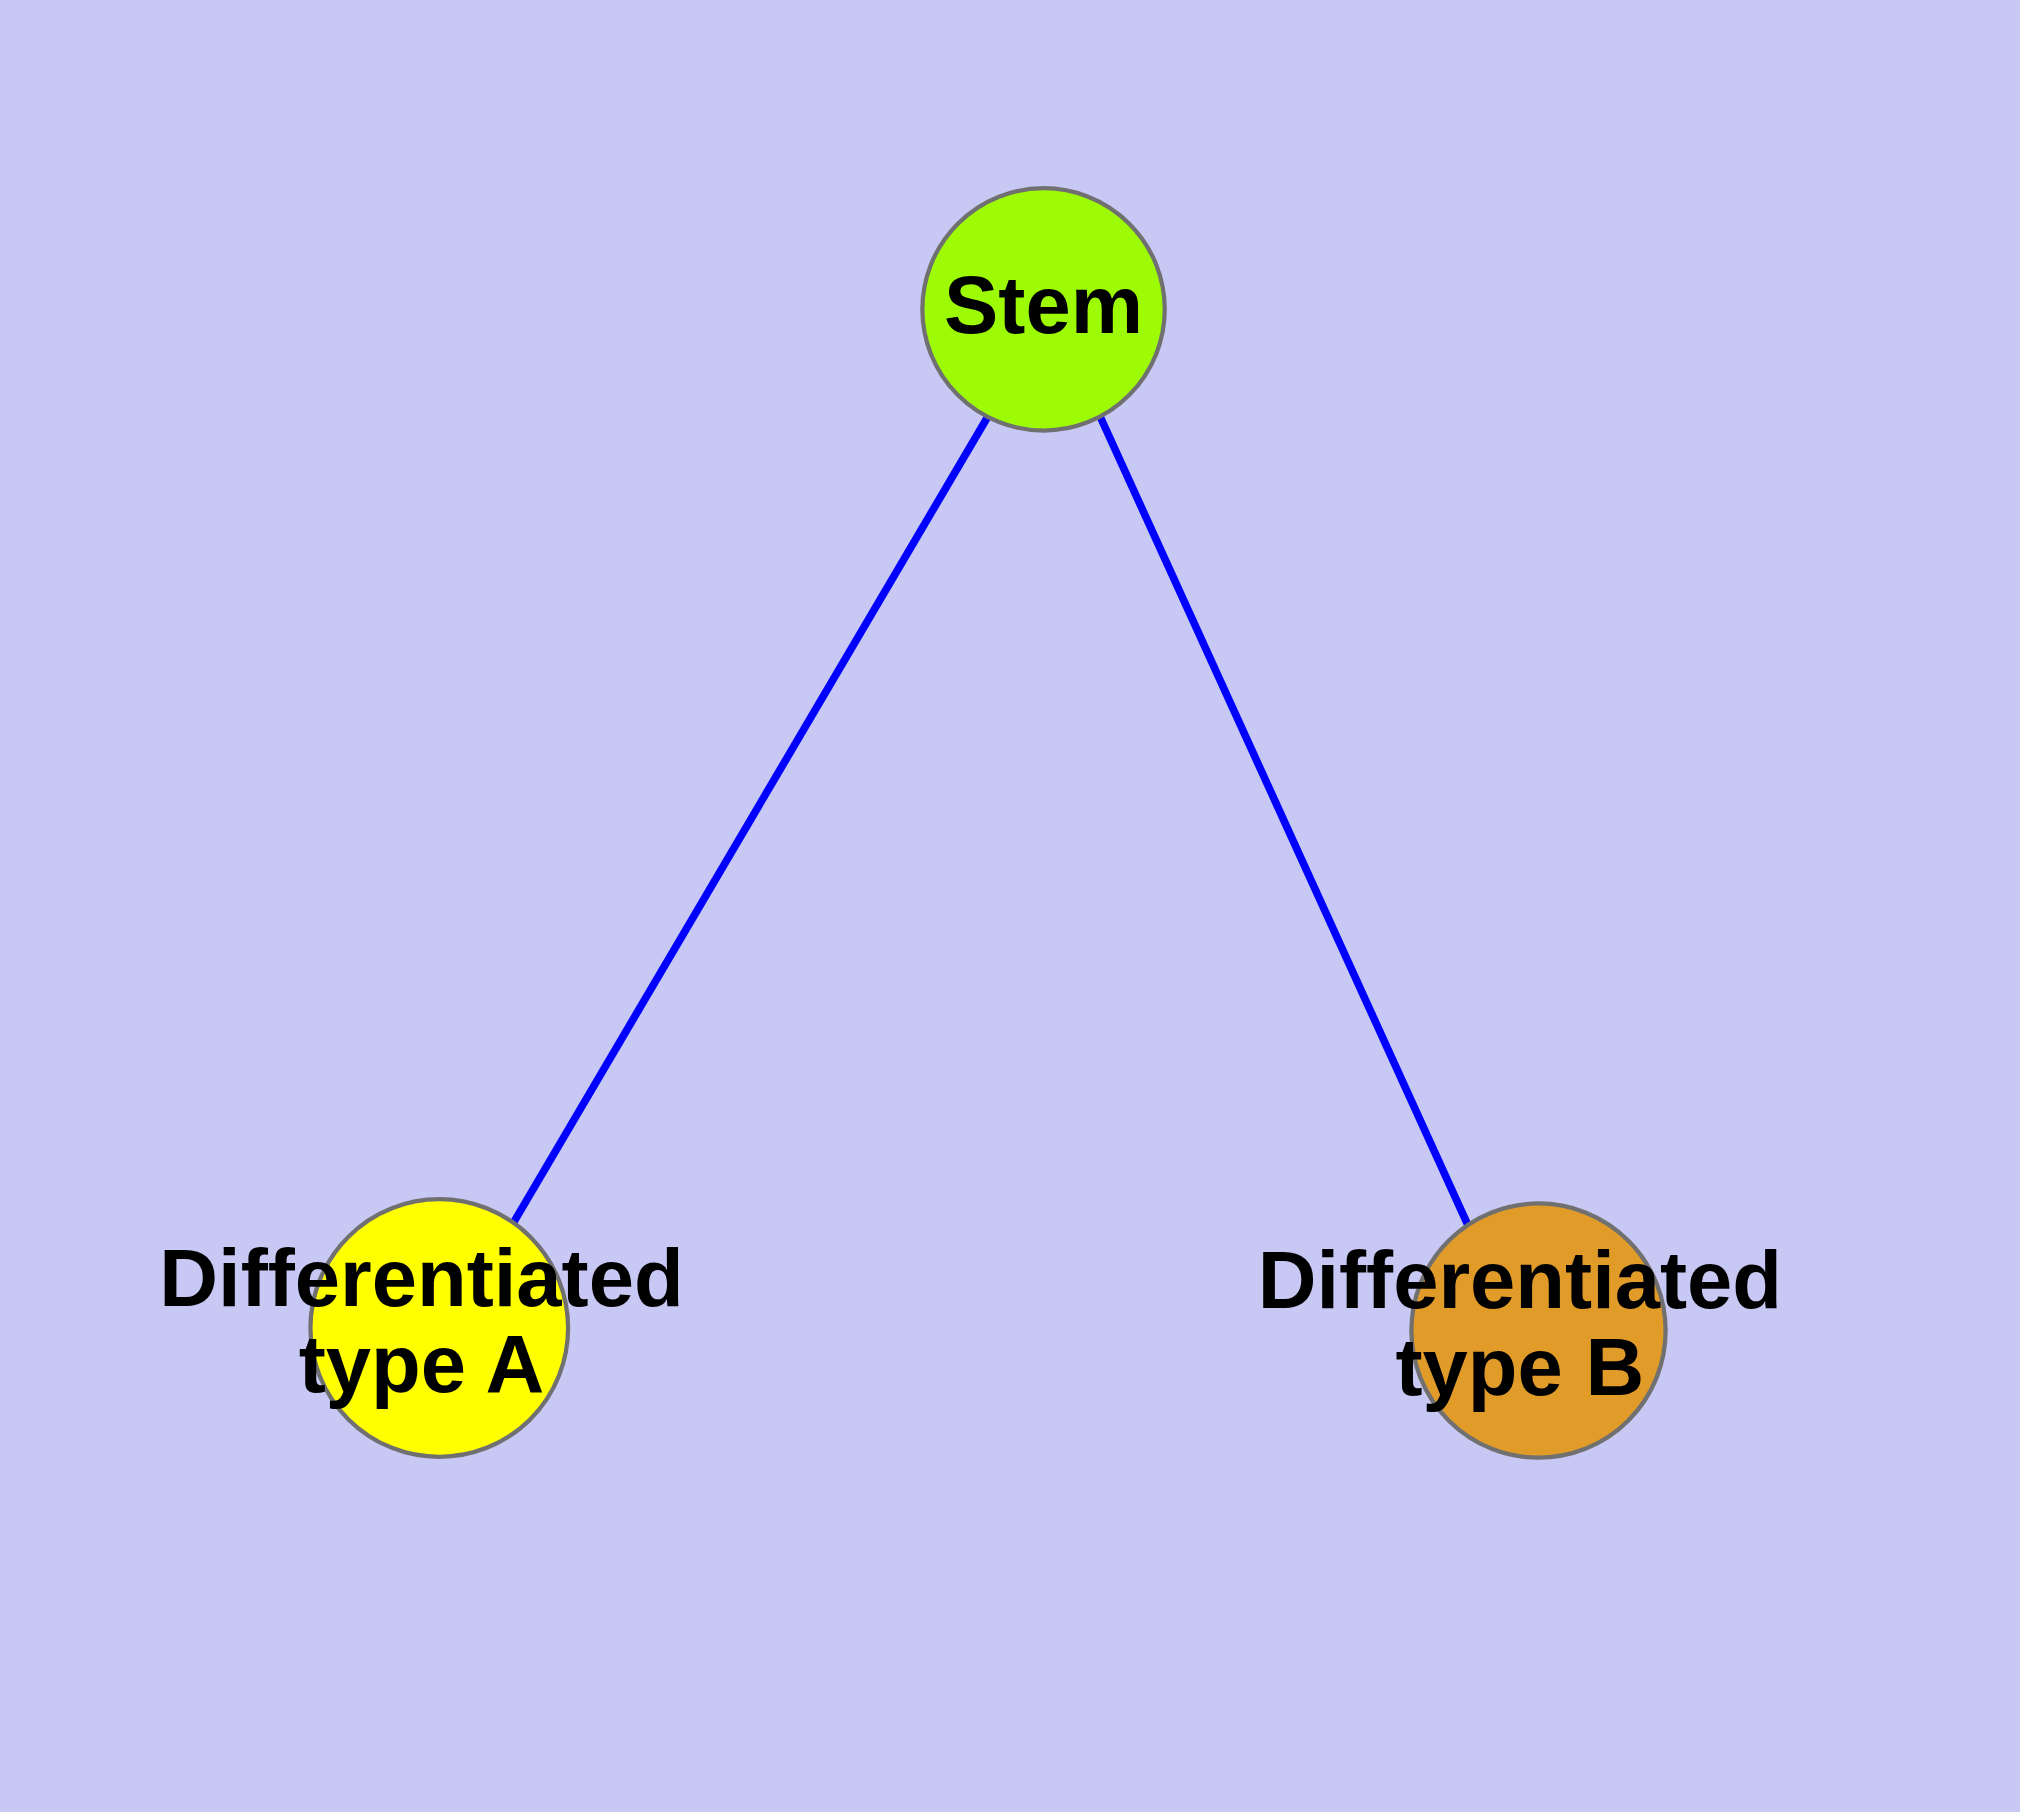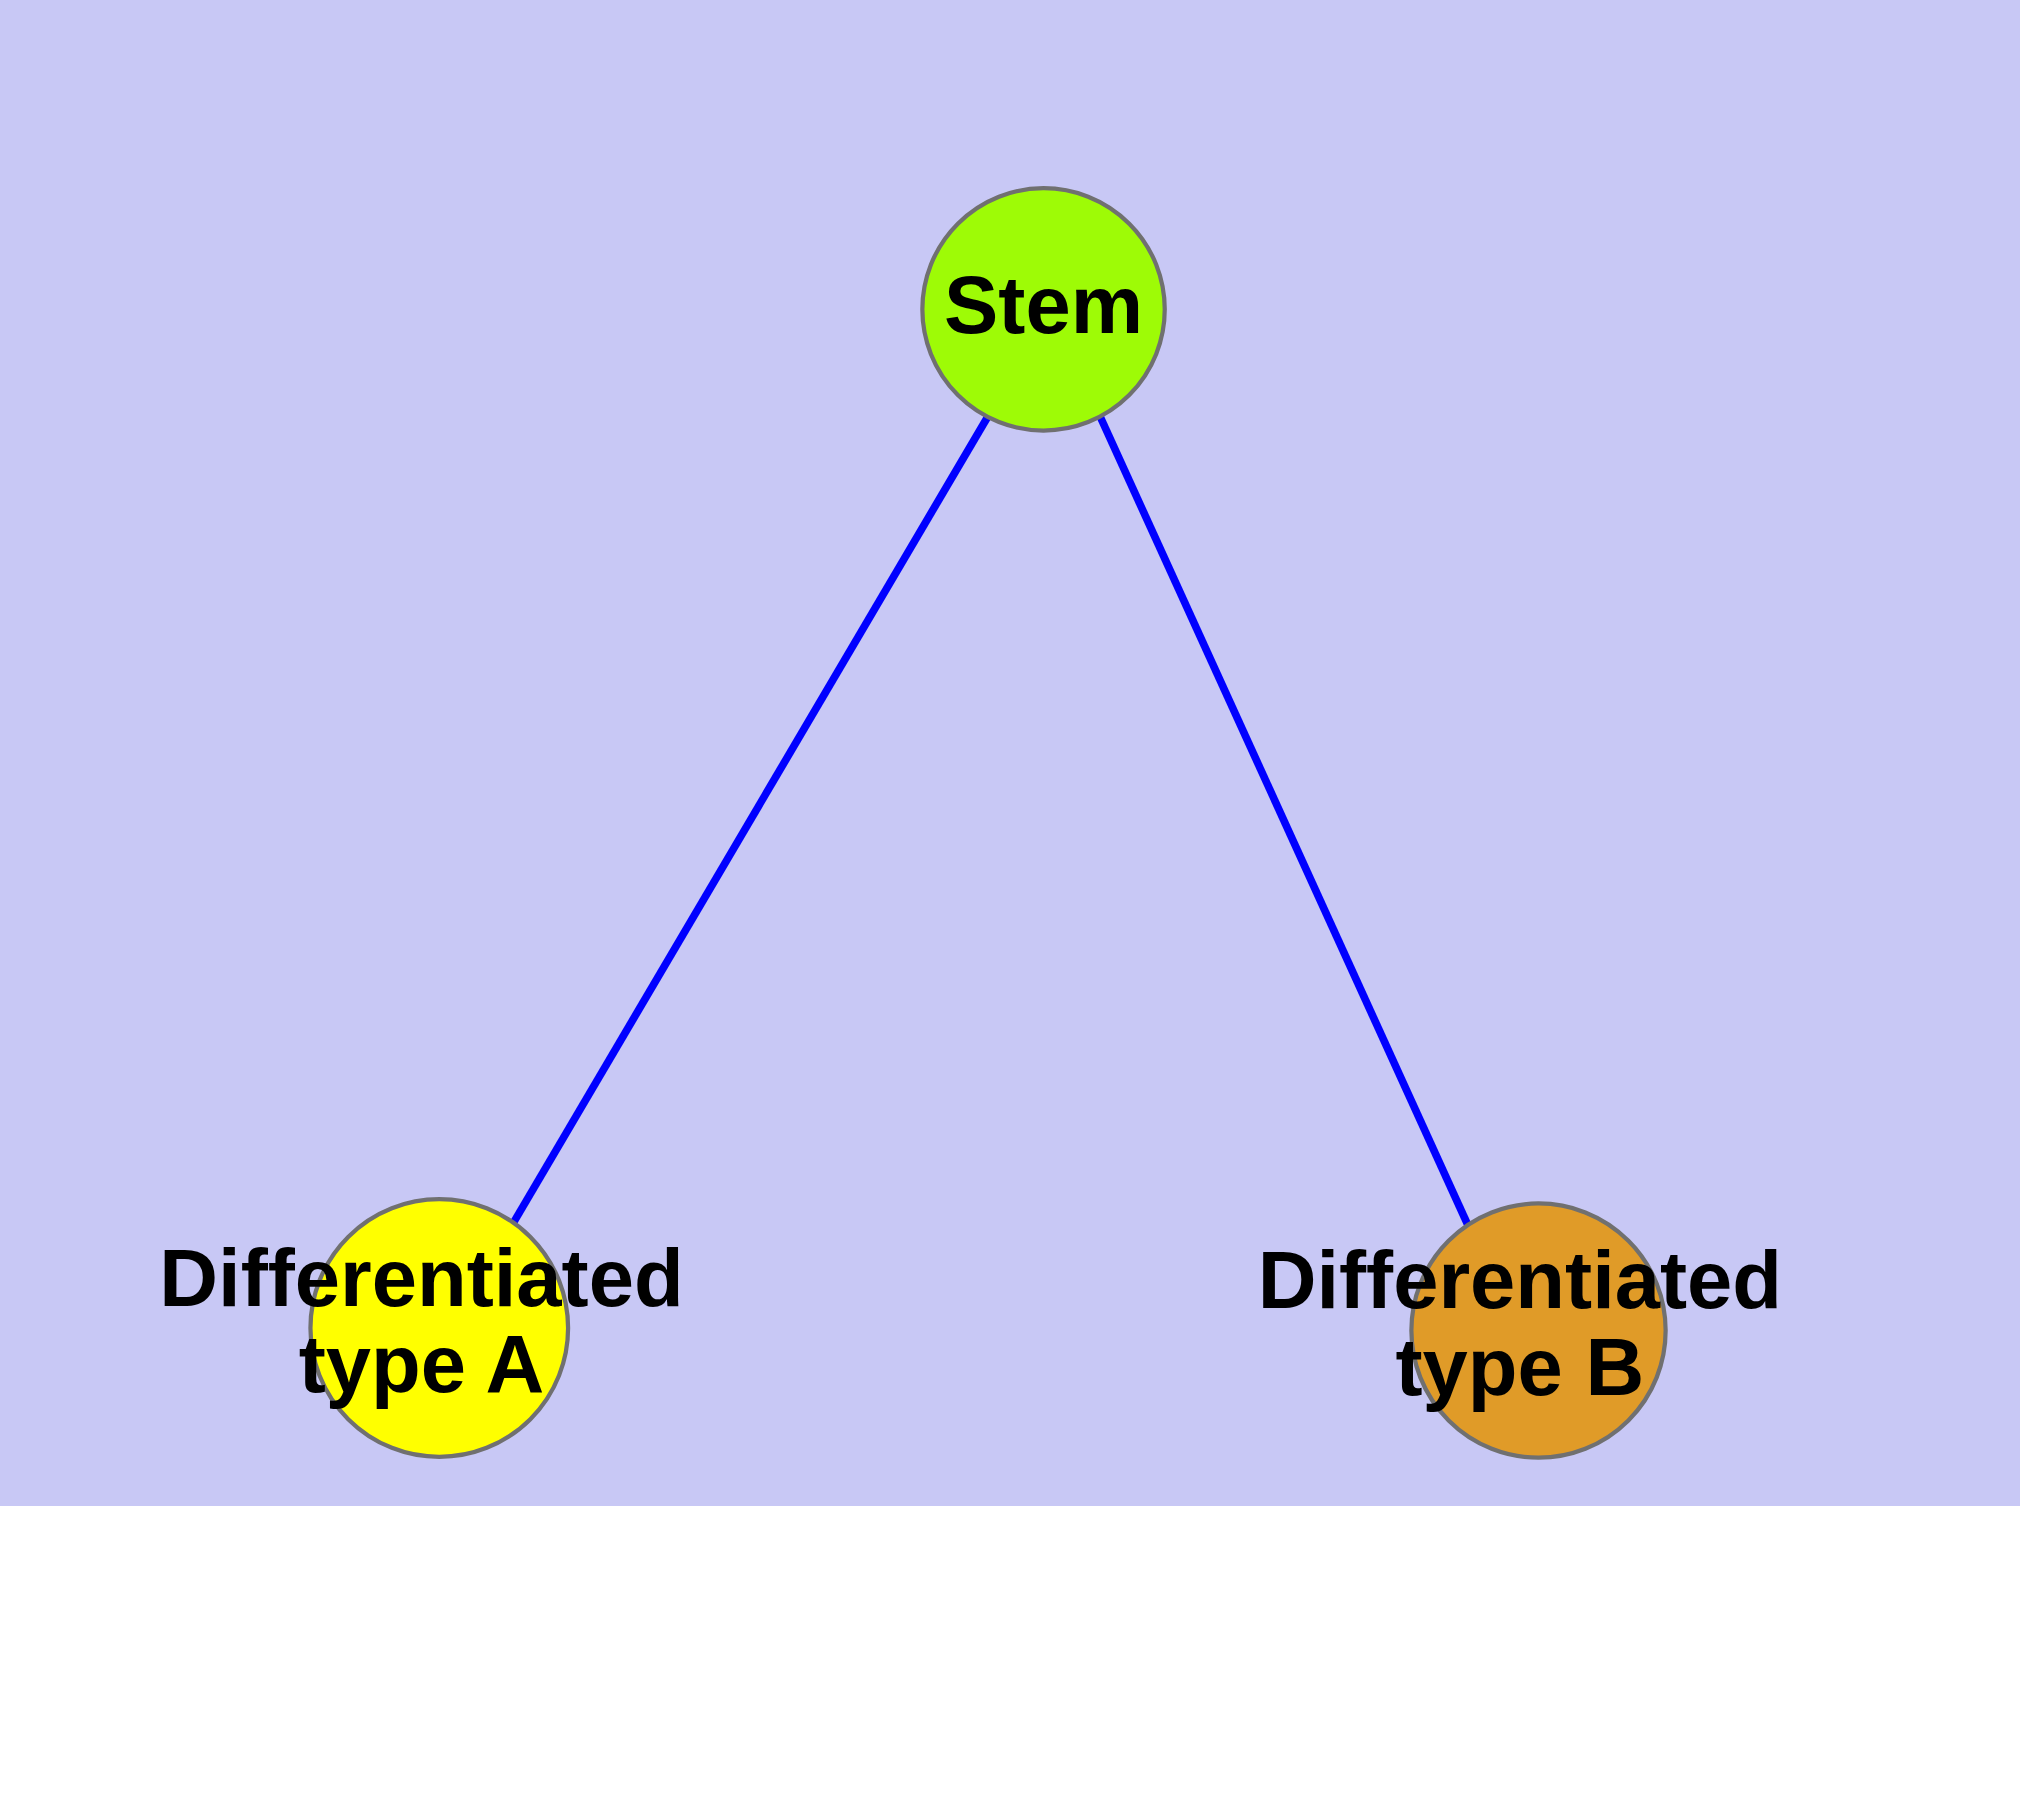--- a/index.html
+++ b/index.html
@@ -28,21 +28,21 @@
     font-weight: bold;
     fill: #000000;
     text-anchor: middle;
     dominant-baseline: middle;
     paint-order: normal;
   }
 </style>
 </head>
 <body>
 
-<div id="canvas" style="width: 2021px; height: 1506px; background: rgb(200, 200, 245);">
+<div id="canvas" style="width: 2021px; height: 1812px; background: rgb(200, 200, 245);">
   <svg id="graph-svg" viewBox="0 0 2384 2138" xmlns="http://www.w3.org/2000/svg" style="width: 2021px; height: 1812px;">
 
     <rect id="bg-rect" x="0" y="0" width="2384" height="2138" fill="#c8c8f5"></rect>
 
     <g id="edges-layer">
         <line x1="1165" y1="492" x2="600" y2="1452" stroke="#0000ff" stroke-width="9" stroke-linecap="butt"></line>
         <line x1="1298" y1="492" x2="1736" y2="1455" stroke="#0000ff" stroke-width="9" stroke-linecap="butt"></line>
       </g>
     <g id="nodes-layer">
         <circle cx="1231" cy="365" r="143" fill="#9efb06" stroke="#707070" stroke-width="5"></circle>

